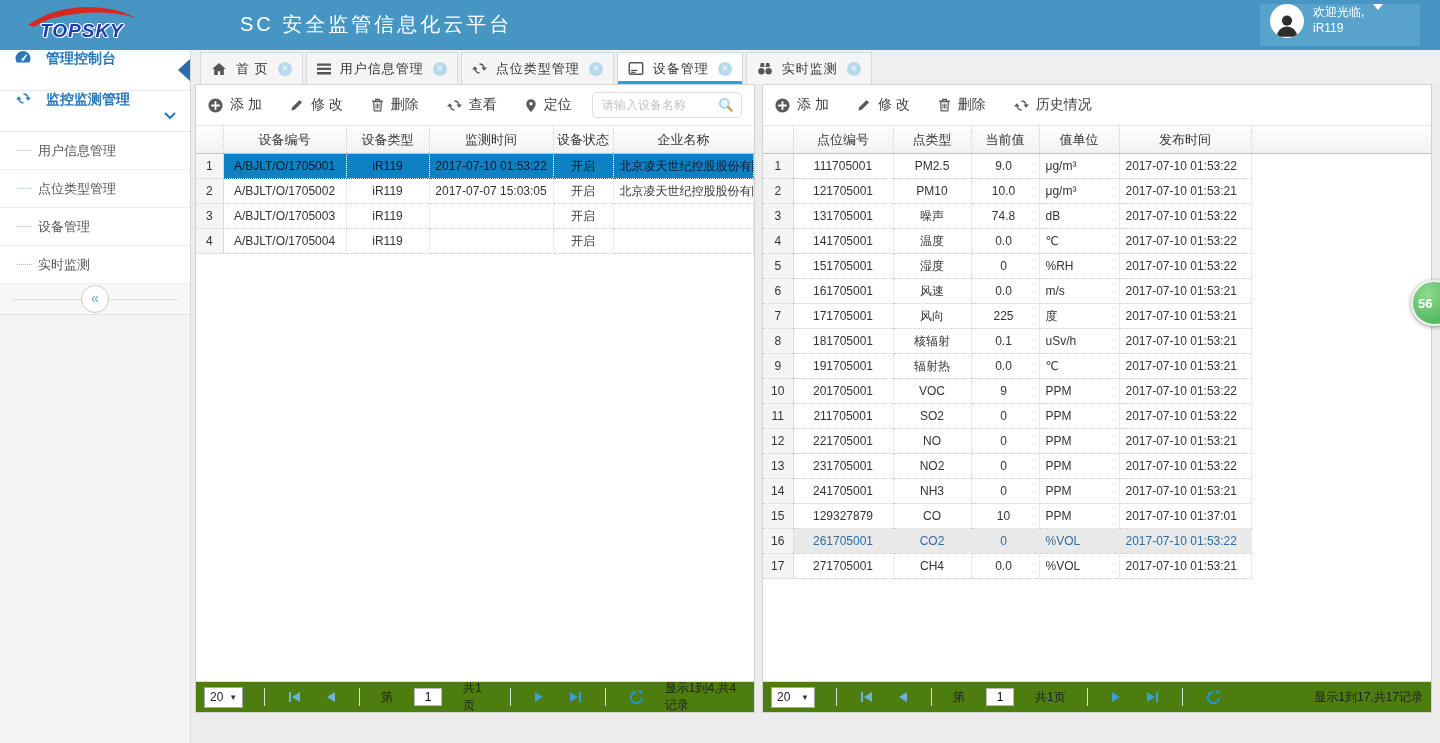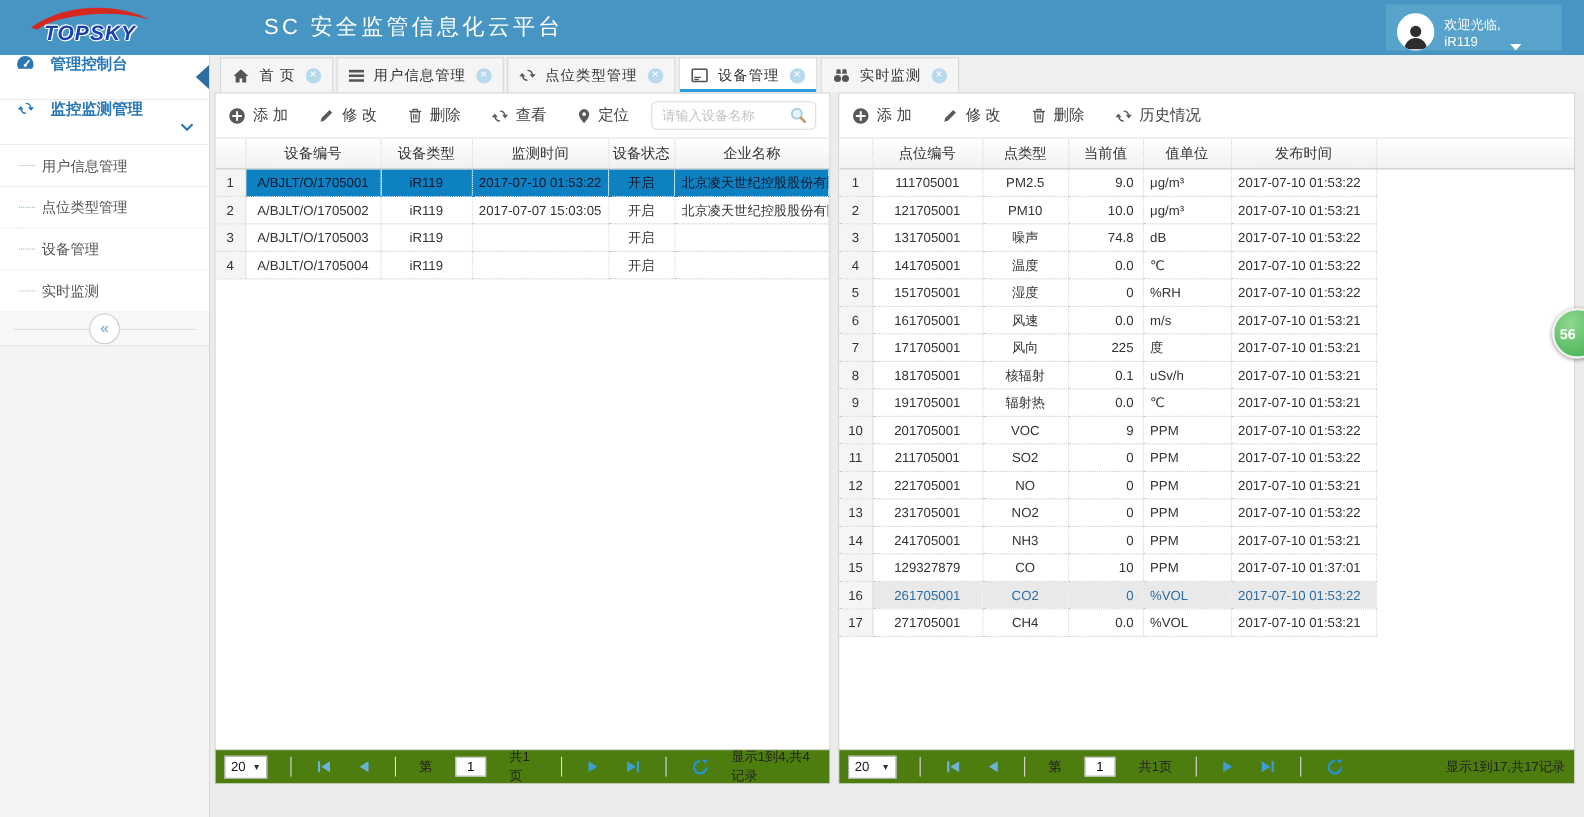--- a/index.html
+++ b/index.html
@@ -7,21 +7,21 @@
        font-family:"Liberation Sans","DejaVu Sans",sans-serif;font-size:12px;color:#333}
   
   .header{position:absolute;left:0;top:0;width:1440px;height:50px;background:#4795c2}
   .logo{position:absolute;left:26px;top:4px;width:130px;height:42px}
   .logo svg{position:absolute;left:0;top:1px}
   .logo-text{position:absolute;left:14px;top:16px;font-style:italic;font-weight:bold;font-size:19px;
              letter-spacing:1px;color:#1b3fae;
              text-shadow:-1px 0 #fff,1px 0 #fff,0 -1px #fff,0 1px #fff,1px 1px #fff,-1px -1px #fff}
   .app-title{position:absolute;left:240px;top:11px;color:#fff;font-size:20px;letter-spacing:3px}
   .user-box{position:absolute;right:20px;top:4px;height:42px;min-width:140px;background:#58a3cc;
-            display:flex;align-items:flex-end;gap:9px;padding:0 10px;cursor:pointer}
+            display:flex;align-items:flex-start;gap:9px;padding:0 10px;cursor:pointer}
   .avatar{width:34px;height:34px;border-radius:50%;background:#fff;display:flex;align-items:flex-end;justify-content:center;overflow:hidden}
   .user-text{color:#fff;font-size:12px;line-height:1.35}
   
   .sidebar{position:absolute;left:0;top:50px;bottom:0;width:190px;background:#f4f4f4;border-right:1px solid #d9d9d9}
   .side-menu{background:#fff}
   .side-item{height:40px;display:flex;gap:14px;padding-left:14px;
              color:#2878b8;font-size:14px;font-weight:bold;border-bottom:1px solid #e9e9e9;position:relative;cursor:pointer}
   .side-icon{display:flex;width:18px;justify-content:center;color:#2878b8}
   .side-tri{position:absolute;right:0;top:9px;width:0;height:0;
             border-top:11px solid transparent;border-bottom:11px solid transparent;border-right:12px solid #2e6da4}
@@ -62,21 +62,21 @@
   
   .table-wrap{flex:1 1 auto;overflow:hidden}
   table{border-collapse:collapse;table-layout:fixed;width:100%}
   th{height:27px;font-weight:normal;font-size:13px;color:#333;background:linear-gradient(#ffffff,#f1f1f1);
      border-bottom:1px solid #c3c3c3;border-right:1px dotted #cfcfcf;padding:0;white-space:nowrap;overflow:hidden}
   th.fill,th:last-child{border-right:none}
   td{height:25px;font-size:12px;border-bottom:1px dotted #c9c9c9;border-right:1px dotted #d8d8d8;
      padding:0 5px;white-space:nowrap;overflow:hidden;box-sizing:border-box}
   td.num{background:#f5f5f5;text-align:center;border-right:1px solid #ddd;color:#333}
   td.fill{border-right:none;border-bottom:none;background:#fff}
-  td.a-c{text-align:center}td.a-r{text-align:right;padding-right:8px}td.a-l{text-align:left;padding-left:6px}
+  td.a-c{text-align:center}td.a-r{text-align:center;padding-right:8px}td.a-l{text-align:left;padding-left:6px}
   tbody tr{cursor:pointer}
   tr.selected td:not(.num){background:#0e81c2;color:#0f172a;border-bottom-color:#0e81c2;border-right-color:#2f94cf}
   tr.hl td:not(.num):not(.fill){background:#e9e9e9;color:#2d6da3}
   
   .pagebar{height:30px;flex:0 0 30px;border-top:1px solid #ddd;display:flex;align-items:center;
            padding:0 8px;gap:21px;font-size:12px;color:#222;background:#4d7c0f}
   .psize{width:44px;height:21px;border:1px solid #a8a8a8;background:#fff;display:flex;align-items:center;
          justify-content:space-between;padding:0 5px;box-sizing:border-box;cursor:pointer}
   .psize-caret{font-size:8px;color:#333}
   .psep{width:1px;height:18px;background:#ddd}

